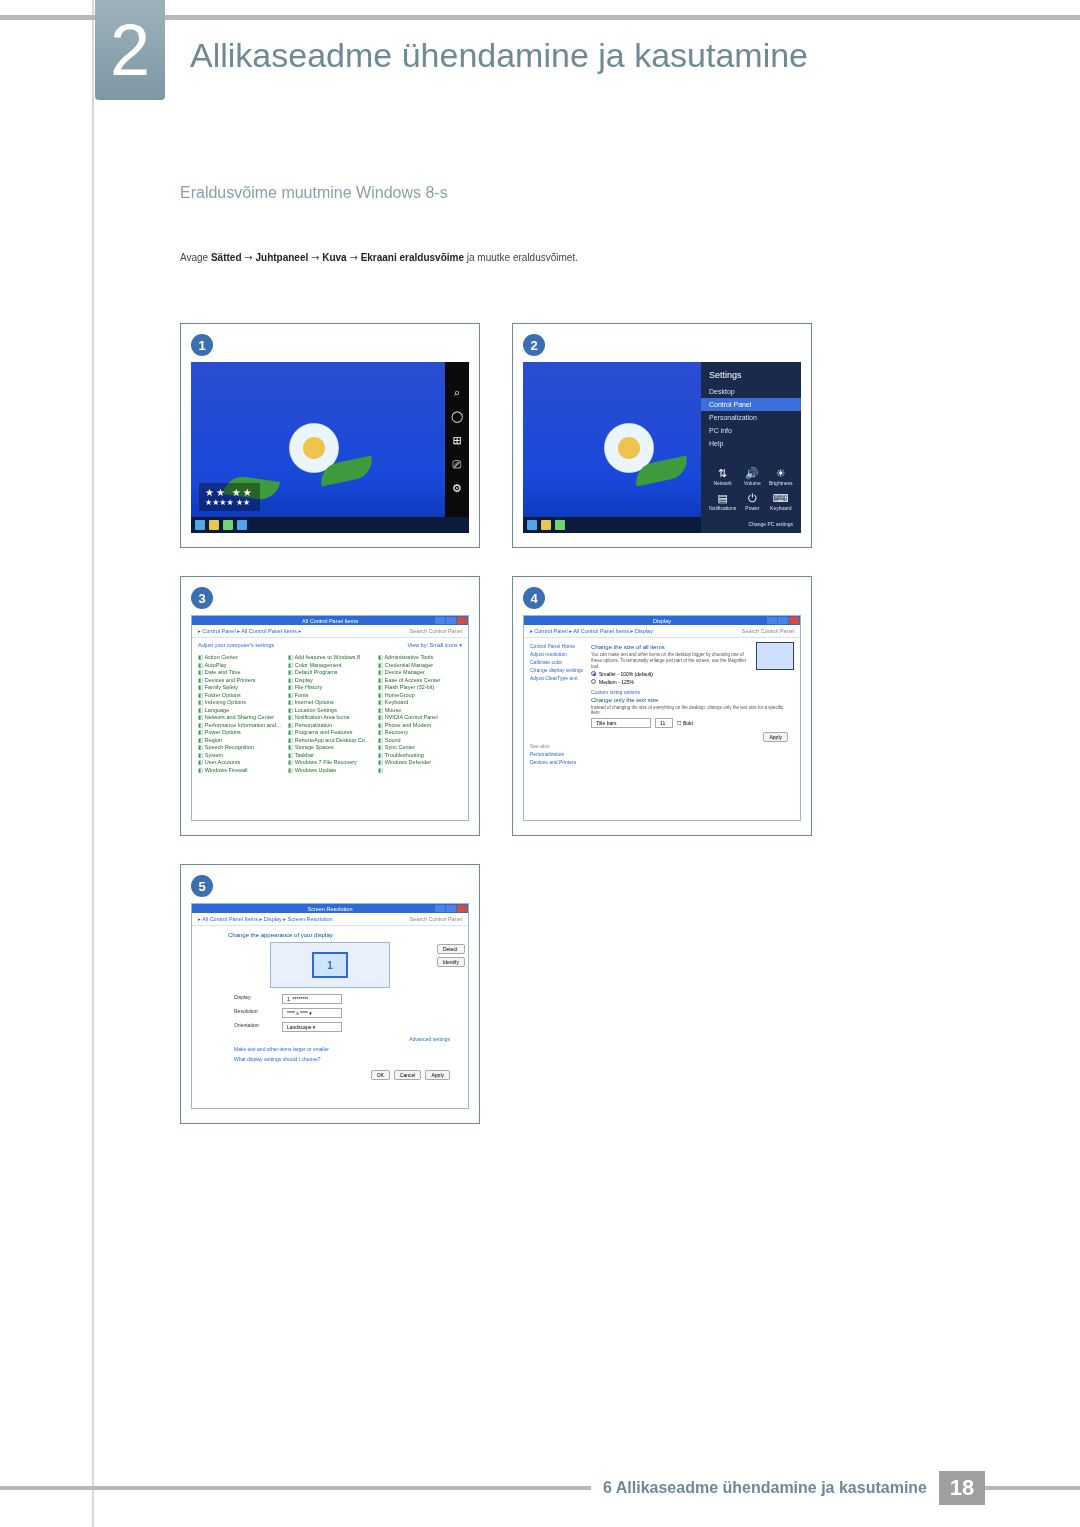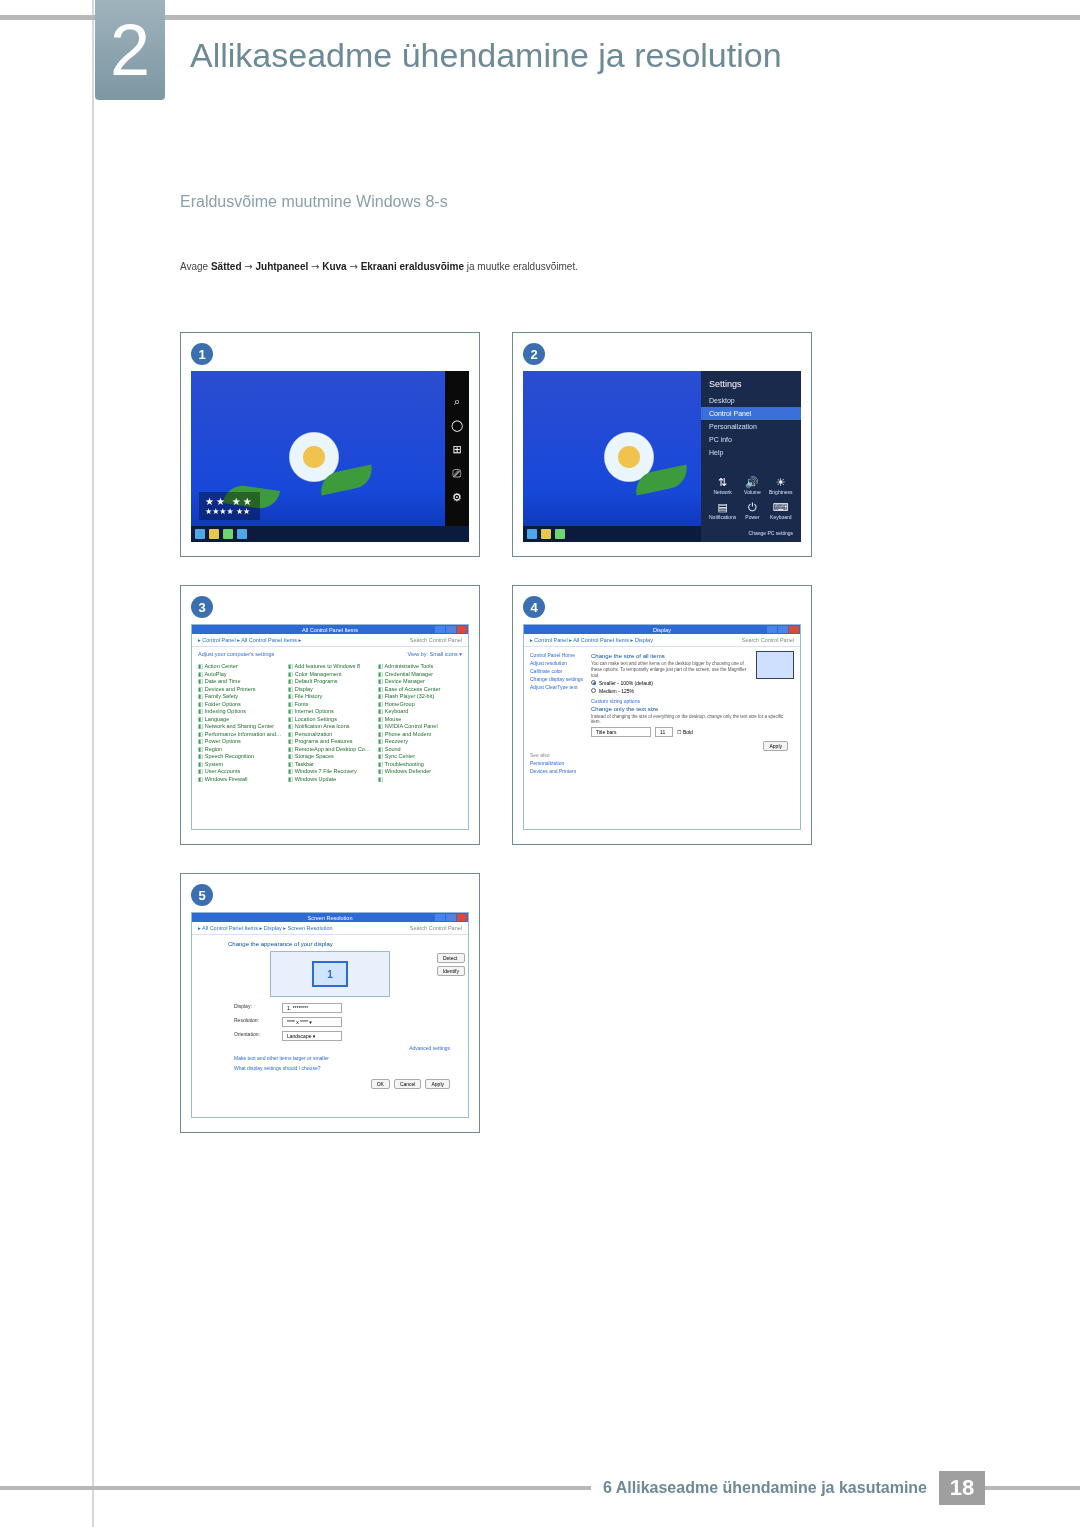--- a/index.html
+++ b/index.html
@@ -41,21 +41,21 @@
     position: absolute;
     left: 190px;
     top: 36px;
     font-size: 34px;
     color: #6d8a96;
     font-weight: 400;
   }
   .content {
     position: absolute;
     left: 180px;
-    top: 193px;
+    top: 184px;
     right: 120px;
   }
   .subheading {
     color: #8aa0aa;
     font-size: 16px;
     margin-bottom: 16px;
   }
   .instruction {
     font-size: 10px;
     color: #444;
@@ -276,21 +276,21 @@
     background:#d8d8d8;
   }
 </style>
 </head>
 <body>
 
 <div class="page">
   <div class="left-edge"></div>
   <div class="top-stripe"></div>
   <div class="chapter-badge">2</div>
-  <div class="chapter-title">Allikaseadme ühendamine ja resolution</div>
+  <div class="chapter-title">Allikaseadme ühendamine ja kasutamine</div>
 
   <div class="content">
     <div class="subheading">Eraldusvõime muutmine Windows 8-s</div>
     <div class="instruction">
       <span>Avage </span>
       <b>Sätted</b>
       <span class="arrow">→</span>
       <b>Juhtpaneel</b>
       <span class="arrow">→</span>
       <b>Kuva</b>

